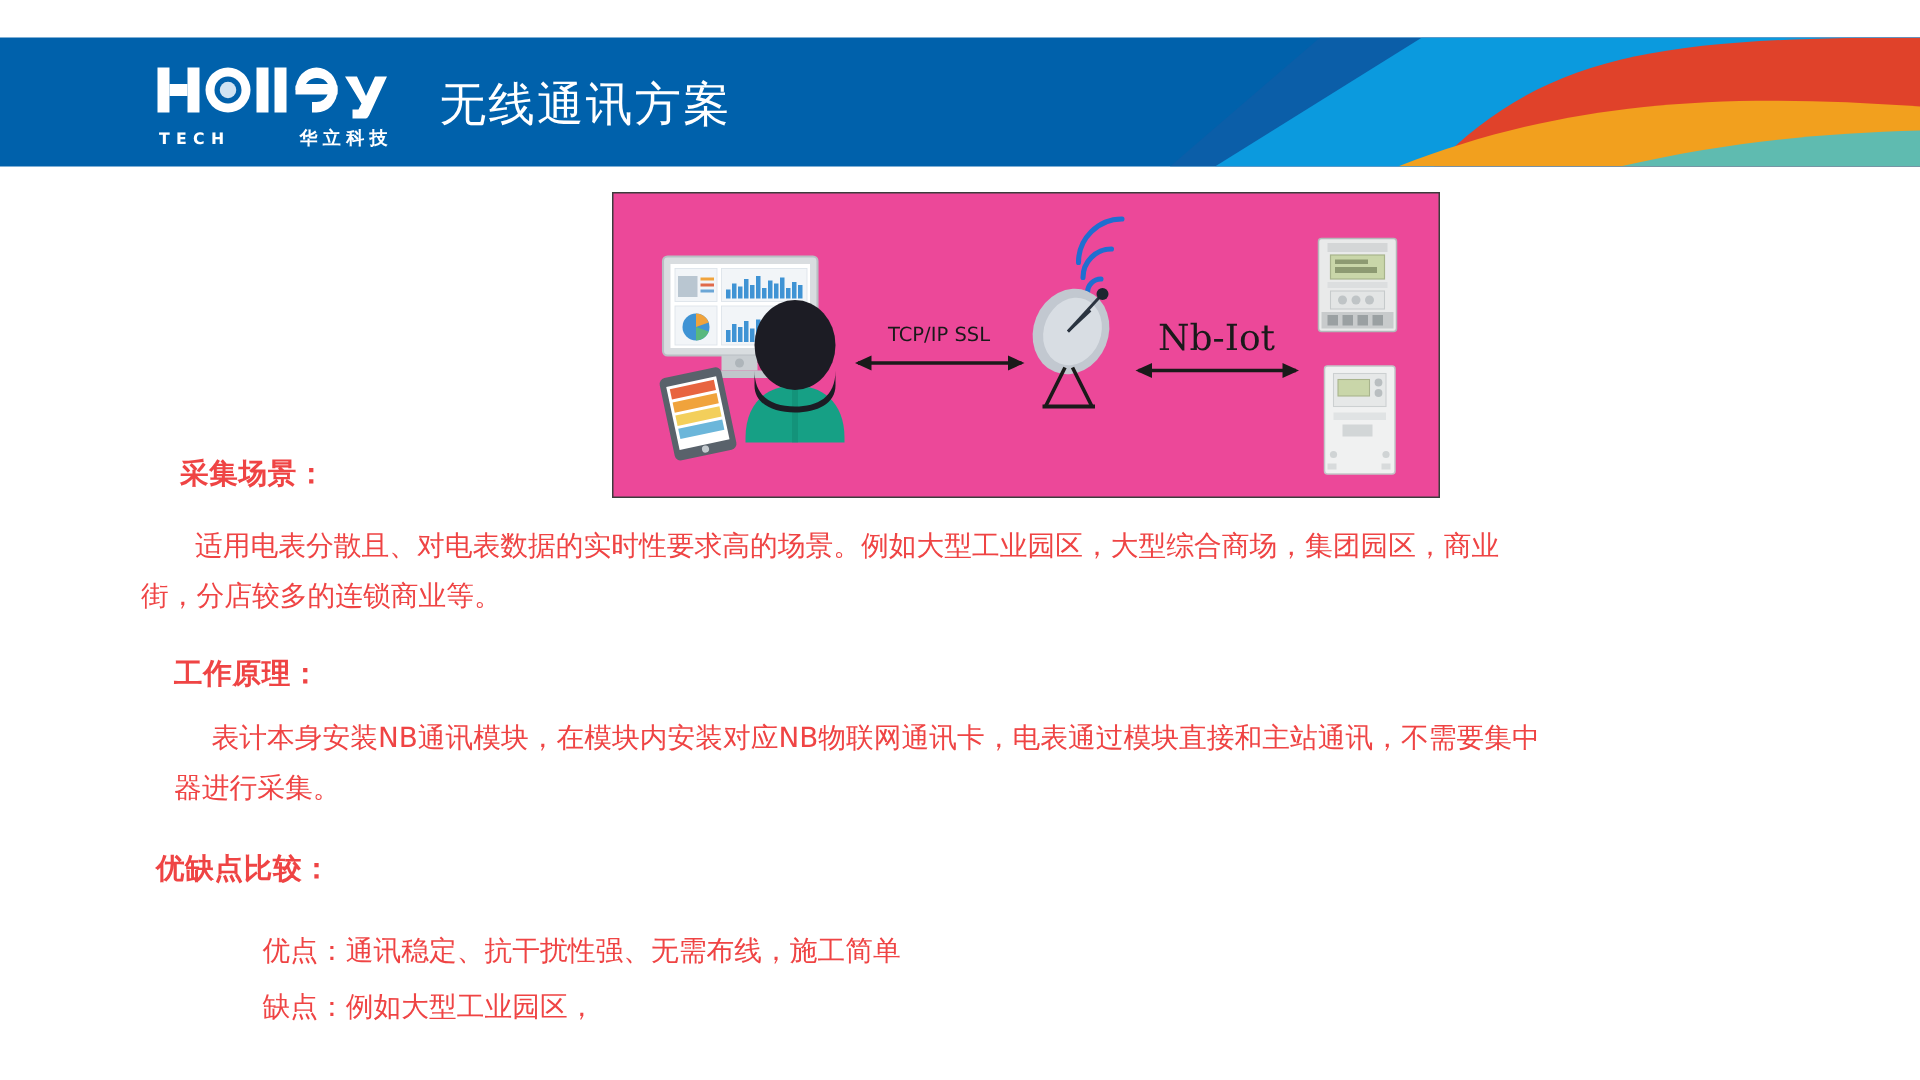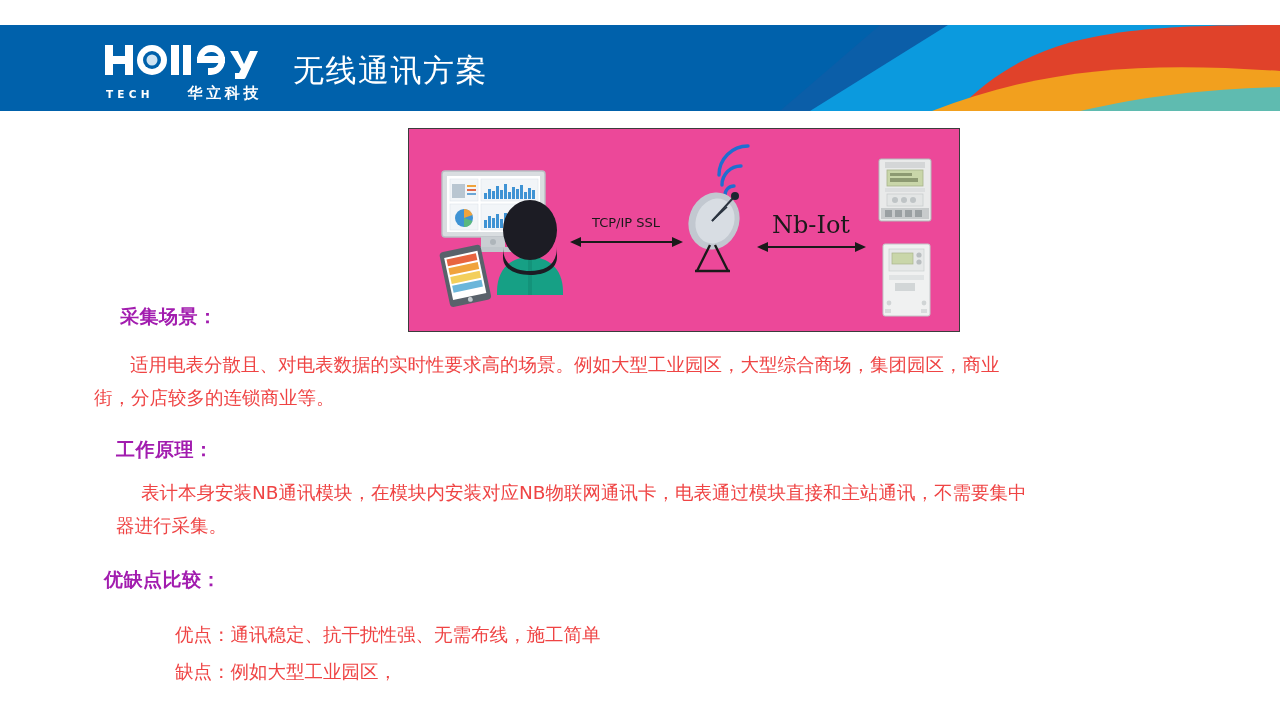--- a/index.html
+++ b/index.html
@@ -64,21 +64,21 @@
     padding-left: 2px;
   }
   .logo-sub-en {
     font-size: 10.5px;
     font-weight: bold;
     letter-spacing: 4.2px;
     color: #ffffff;
     font-family: "DejaVu Sans", "Liberation Sans", sans-serif;
   }
   .logo-sub-cn {
-    font-size: 15px;
+    font-size: 12px;
     font-weight: bold;
     letter-spacing: 3.6px;
     color: #ffffff;
     font-family: "DejaVu Sans", "Liberation Sans", sans-serif;
   }
 
   
   .slide-title {
     position: absolute;
     left: 293px;
@@ -100,21 +100,21 @@
     width: 552px;
     height: 204px;
     background: #ec4899;
     border: 1px solid #3c3c3c;
   }
   .diagram svg { display: block; }
 
   
   .section-heading {
     position: absolute;
-    color: #a21caf;
+    color: #ef4444;
     font-weight: bold;
     font-size: 19px;
     line-height: 26px;
     letter-spacing: 0.5px;
     white-space: nowrap;
     font-family: "DejaVu Sans", "Liberation Sans", sans-serif;
   }
 
   .body-para {
     position: absolute;

